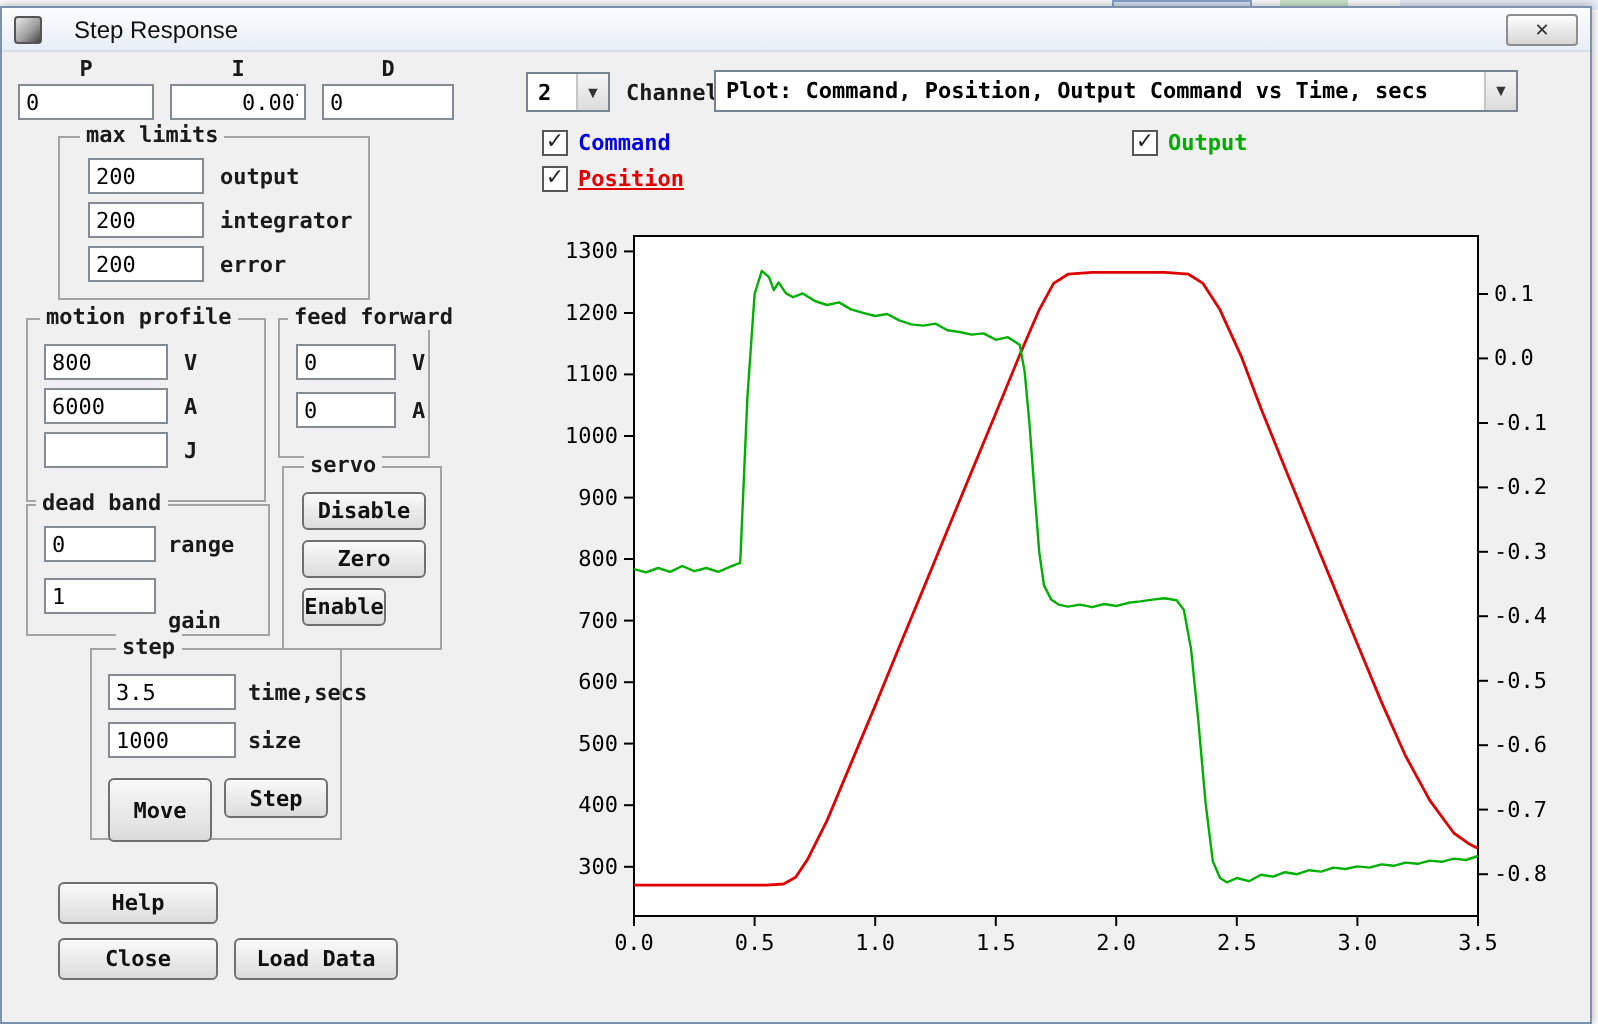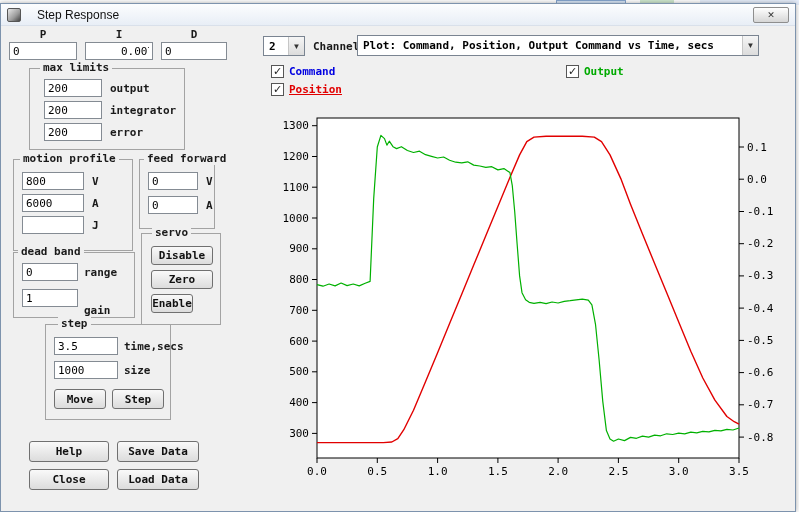--- a/index.html
+++ b/index.html
@@ -108,26 +108,25 @@
     <input class="field" style="left: 8px; top: 36px; width: 56px;" value="1">
     <span class="flabel" style="left:70px;top:51px">gain</span>
   </div>
 
   <div class="group" style="left:44px;top:320px;width:126px;height:96px">
     <span class="gtitle" style="left:12px">step</span>
     <input class="field" style="left: 8px; top: 12px; width: 64px;" value="3.5">
     <span class="flabel" style="left:78px;top:15px">time,secs</span>
     <input class="field" style="left: 8px; top: 36px; width: 64px;" value="1000">
     <span class="flabel" style="left:78px;top:39px">size</span>
-    <button class="btn" style="left:8px;top:64px;width:52px;height:20px">Move</button>
+    <button class="btn" style="left:8px;top:64px;width:52px;height:32px">Move</button>
     <button class="btn" style="left:66px;top:64px;width:52px;height:20px">Step</button>
   </div>
 
   <button class="btn" style="left:28px;top:437px;width:80px;height:21px">Help</button>
-  <button class="btn" style="left:116px;top:437px;width:82px;height:21px">Save Data</button>
   <button class="btn" style="left:28px;top:465px;width:80px;height:21px">Close</button>
   <button class="btn" style="left:116px;top:465px;width:82px;height:21px">Load Data</button>
 
   <div class="combo" style="left:262px;top:32px;width:42px;height:20px">
     <span class="val">2</span>
     <span class="arrow">▼</span>
   </div>
   <span class="flabel" style="left:312px;top:36px">Channel</span>
 
   <div class="combo" style="left:356px;top:31px;width:402px;height:21px">

